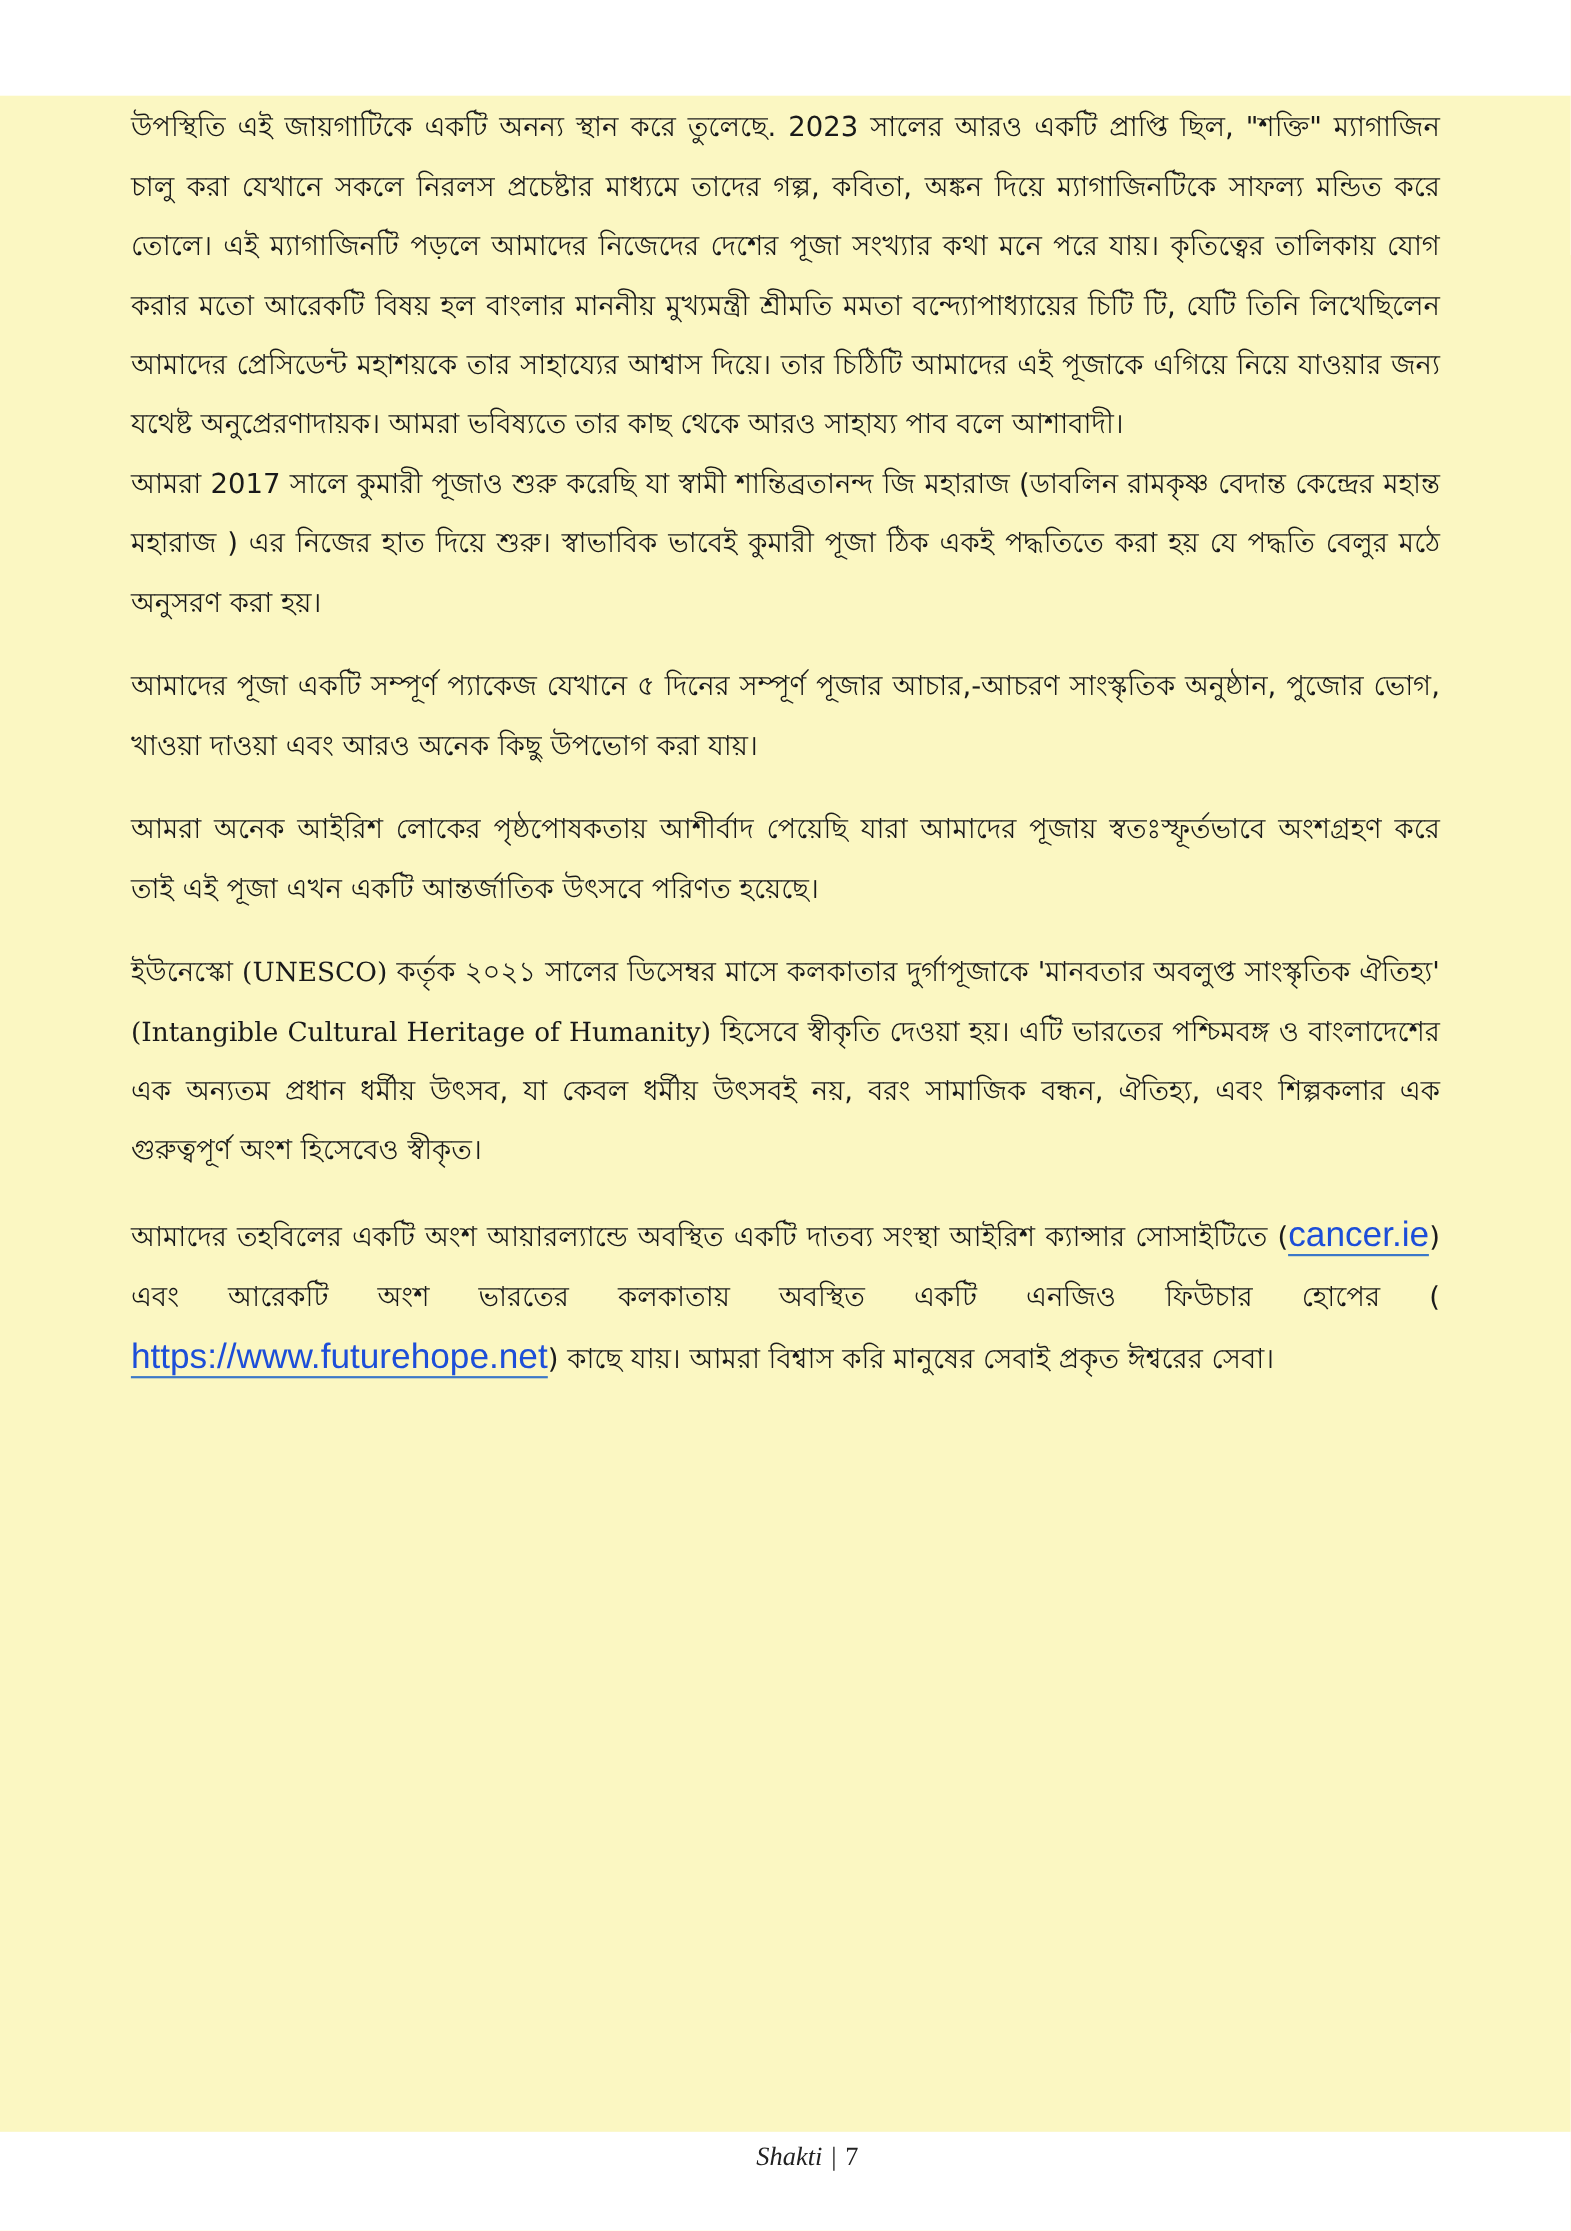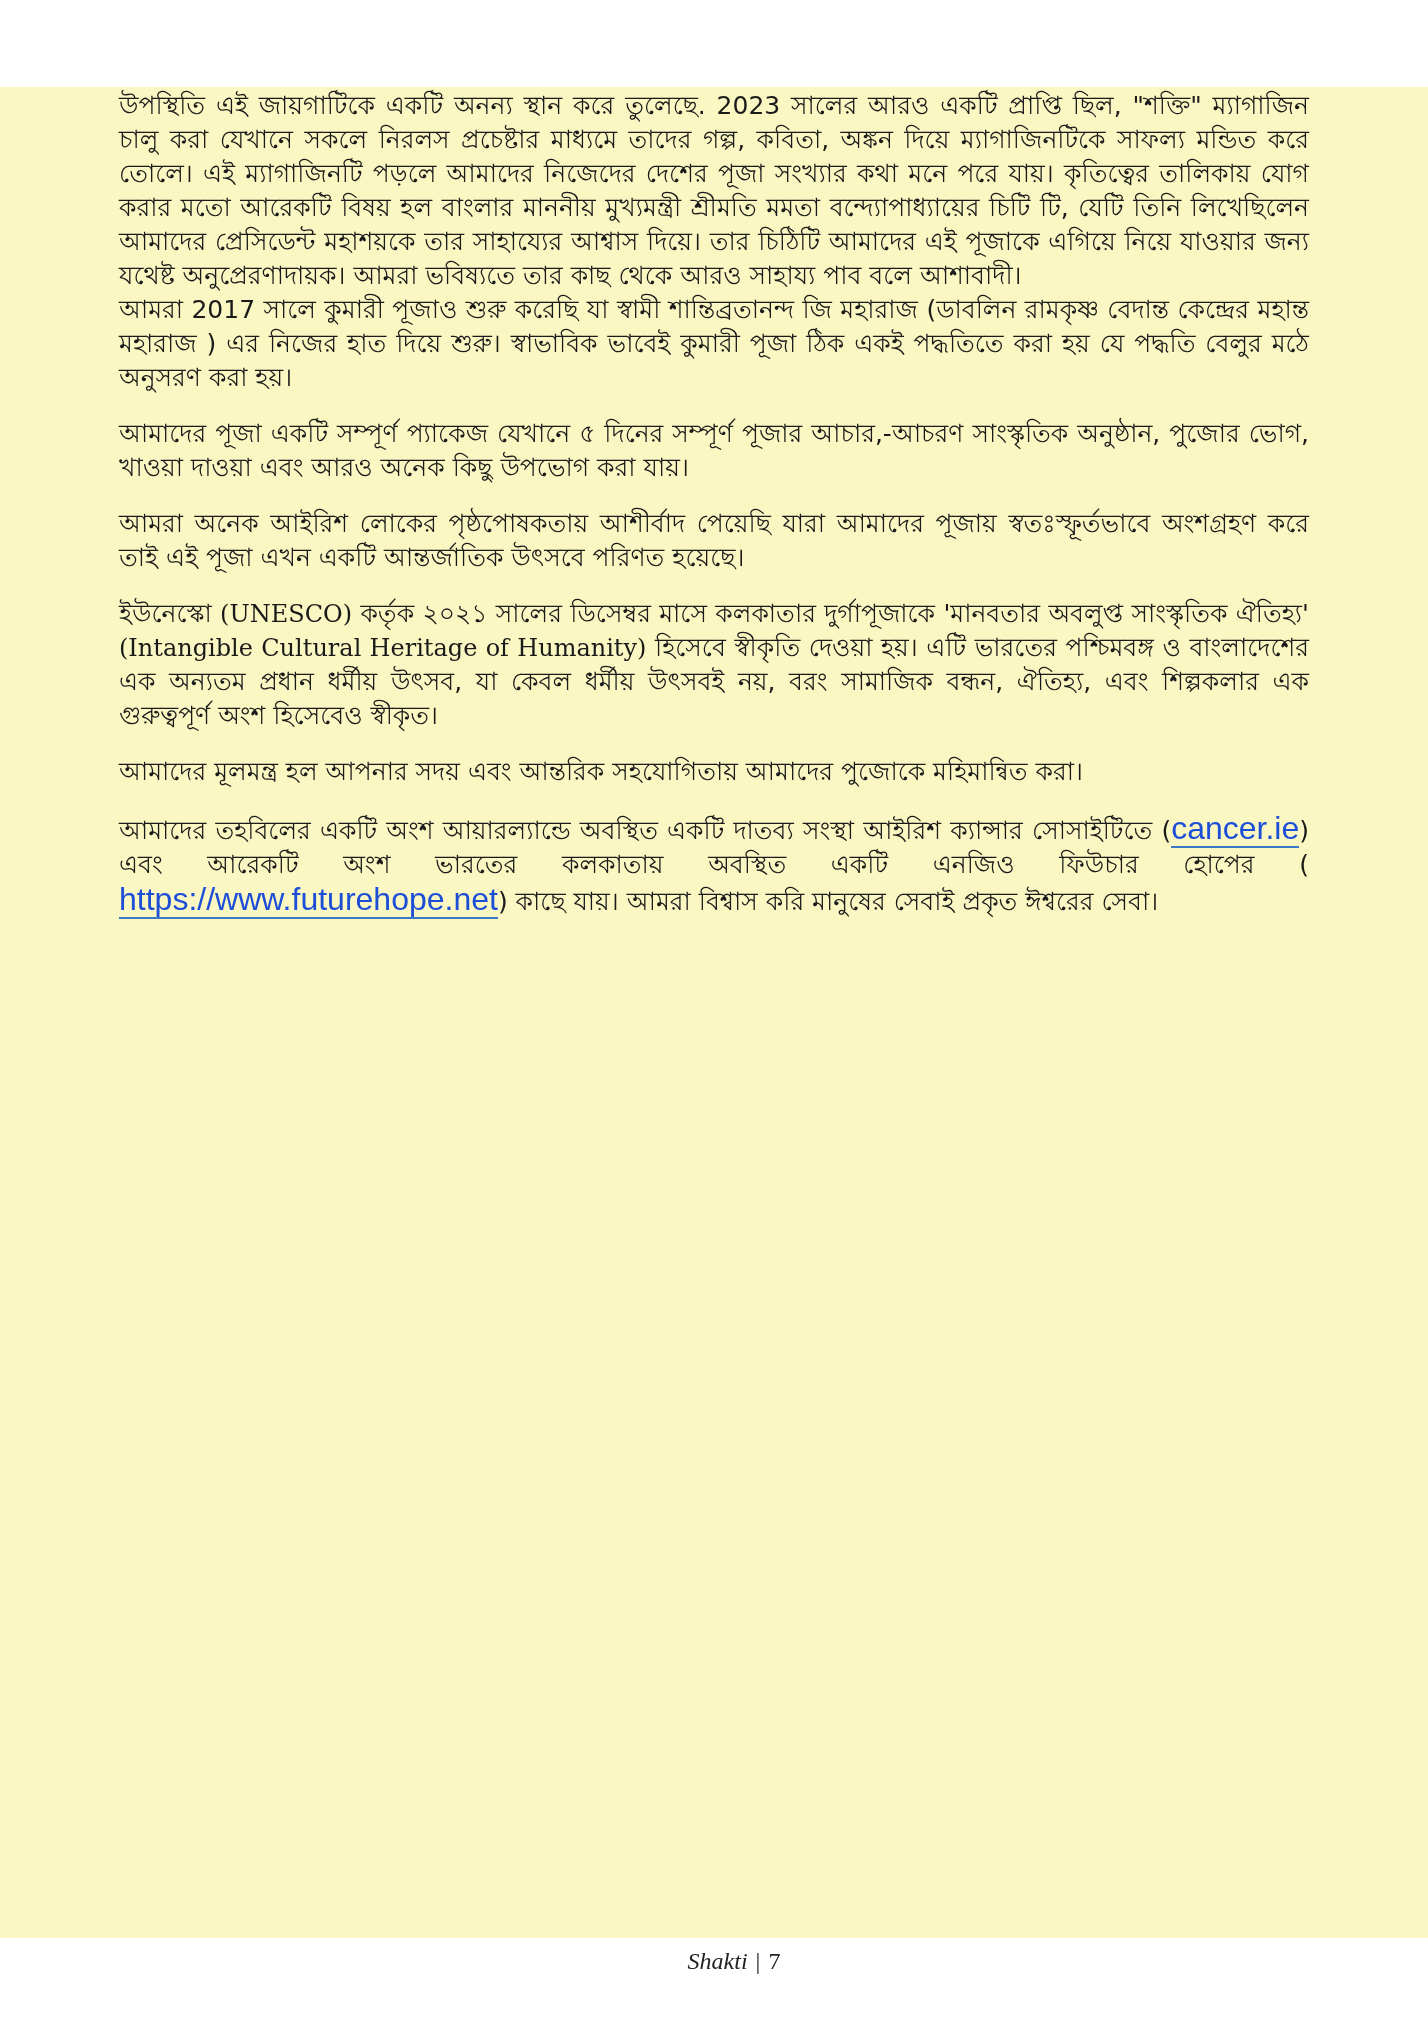--- a/index.html
+++ b/index.html
@@ -16,21 +16,21 @@
     width: 1428px; height: 1851px;
     background: #fbf7c2;
   }
   .content {
     position: absolute;
     left: 119px; top: 89px;
     width: 1190px;
     color: #1a1a1a;
     font-family: "DejaVu Sans", sans-serif;
     font-size: 25px;
-    line-height: 34px;
+    line-height: 54px;
     text-align: justify;
   }
   .content p { margin: 0 0 22px 0; }
   .content p.first { margin-bottom: 0; }
   .content p.after-gap { }
   .latin { font-family: "DejaVu Serif", serif; font-size: 24px; }
   a.link {
     color: #1d4ed8;
     text-decoration: none;
     border-bottom: 2px solid #3b78c8;
@@ -60,20 +60,19 @@
 
   <p class="after-gap">আমরা 2017 সালে কুমারী পূজাও শুরু করেছি যা স্বামী শান্তিব্রতানন্দ জি মহারাজ (ডাবলিন রামকৃষ্ণ বেদান্ত কেন্দ্রের মহান্ত মহারাজ ) এর নিজের হাত দিয়ে শুরু। স্বাভাবিক ভাবেই কুমারী পূজা ঠিক একই পদ্ধতিতে করা হয় যে পদ্ধতি বেলুর মঠে অনুসরণ করা হয়।</p>
 
   <p>আমাদের পূজা একটি সম্পূর্ণ প্যাকেজ যেখানে ৫ দিনের সম্পূর্ণ পূজার আচার,-আচরণ সাংস্কৃতিক অনুষ্ঠান, পুজোর ভোগ, খাওয়া দাওয়া এবং আরও অনেক কিছু উপভোগ করা যায়।</p>
 
 
   <p>আমরা অনেক আইরিশ লোকের পৃষ্ঠপোষকতায় আশীর্বাদ পেয়েছি যারা আমাদের পূজায় স্বতঃস্ফূর্তভাবে অংশগ্রহণ করে তাই এই পূজা এখন একটি আন্তর্জাতিক উৎসবে পরিণত হয়েছে।</p>
 
   <p><span>ইউনেস্কো </span><span class="latin">(UNESCO)</span><span> কর্তৃক ২০২১ সালের ডিসেম্বর মাসে কলকাতার দুর্গাপূজাকে 'মানবতার অবলুপ্ত সাংস্কৃতিক ঐতিহ্য' </span><span class="latin">(Intangible Cultural Heritage of Humanity)</span><span> হিসেবে স্বীকৃতি দেওয়া হয়। এটি ভারতের পশ্চিমবঙ্গ ও বাংলাদেশের এক অন্যতম প্রধান ধর্মীয় উৎসব, যা কেবল ধর্মীয় উৎসবই নয়, বরং সামাজিক বন্ধন, ঐতিহ্য, এবং শিল্পকলার এক গুরুত্বপূর্ণ অংশ হিসেবেও স্বীকৃত।</span></p>
 
-  <p>আমাদের মূলমন্ত্র হল আপনার সদয় এবং আন্তরিক সহযোগিতায় আমাদের পুজোকে মহিমান্বিত করা।</p>
 
   <p><span>আমাদের তহবিলের একটি অংশ আয়ারল্যান্ডে অবস্থিত একটি দাতব্য সংস্থা আইরিশ ক্যান্সার সোসাইটিতে (</span><a class="link">cancer.ie</a><span>) এবং আরেকটি অংশ ভারতের কলকাতায় অবস্থিত একটি এনজিও ফিউচার হোপের ( </span><a class="link">https://www.futurehope.net</a><span>) কাছে যায়। আমরা বিশ্বাস করি মানুষের সেবাই প্রকৃত ঈশ্বরের সেবা।</span></p>
 </div>
 
 <div class="footer">
   <span class="title">Shakti</span><span class="sep">|</span><span>7</span>
 </div>
 
 </body></html>

